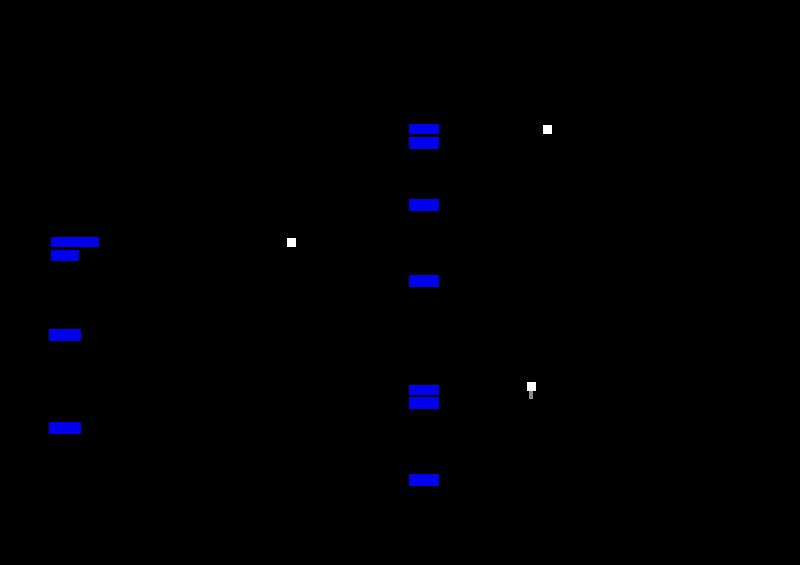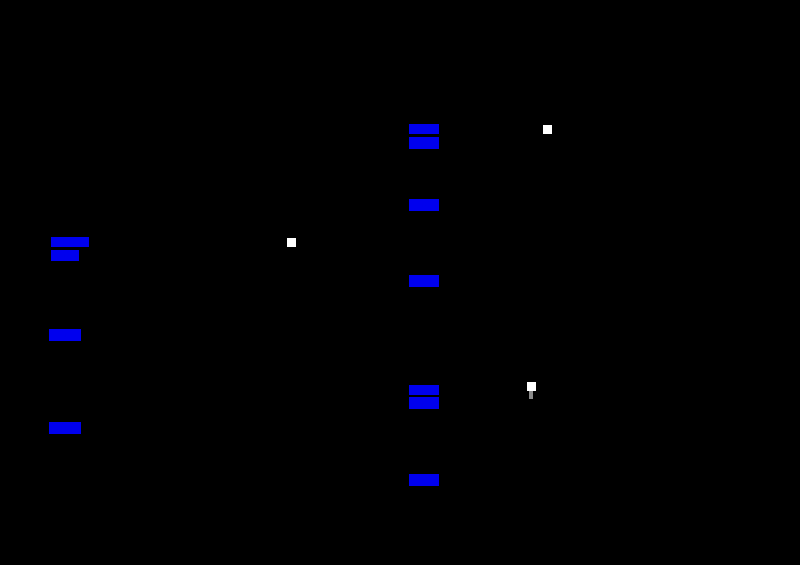--- a/index.html
+++ b/index.html
@@ -39,21 +39,21 @@
     position: absolute;
     background: #8a8a8a;
   }
 </style>
 </head>
 <body>
 
 <div id="canvas">
 
   <div>
-    <div class="hl" style="left:51px; top:237px; width:38px; height:10px;">Text</div>
+    <div class="hl" style="left:51px; top:237px; width:48px; height:10px;">Text</div>
     <div class="hl" style="left:51px; top:250px; width:28px; height:11px;">Link</div>
     <div class="hl" style="left:49px; top:329px; width:32px; height:12px;">Item</div>
     <div class="hl" style="left:49px; top:422px; width:32px; height:12px;">Item</div>
   </div>
 
   <div>
     <div class="hl" style="left:409px; top:124px; width:30px; height:10px;">Link</div>
     <div class="hl" style="left:409px; top:137px; width:30px; height:12px;">Link</div>
     <div class="hl" style="left:409px; top:199px; width:30px; height:12px;">Link</div>
     <div class="hl" style="left:409px; top:275px; width:30px; height:12px;">Link</div>

